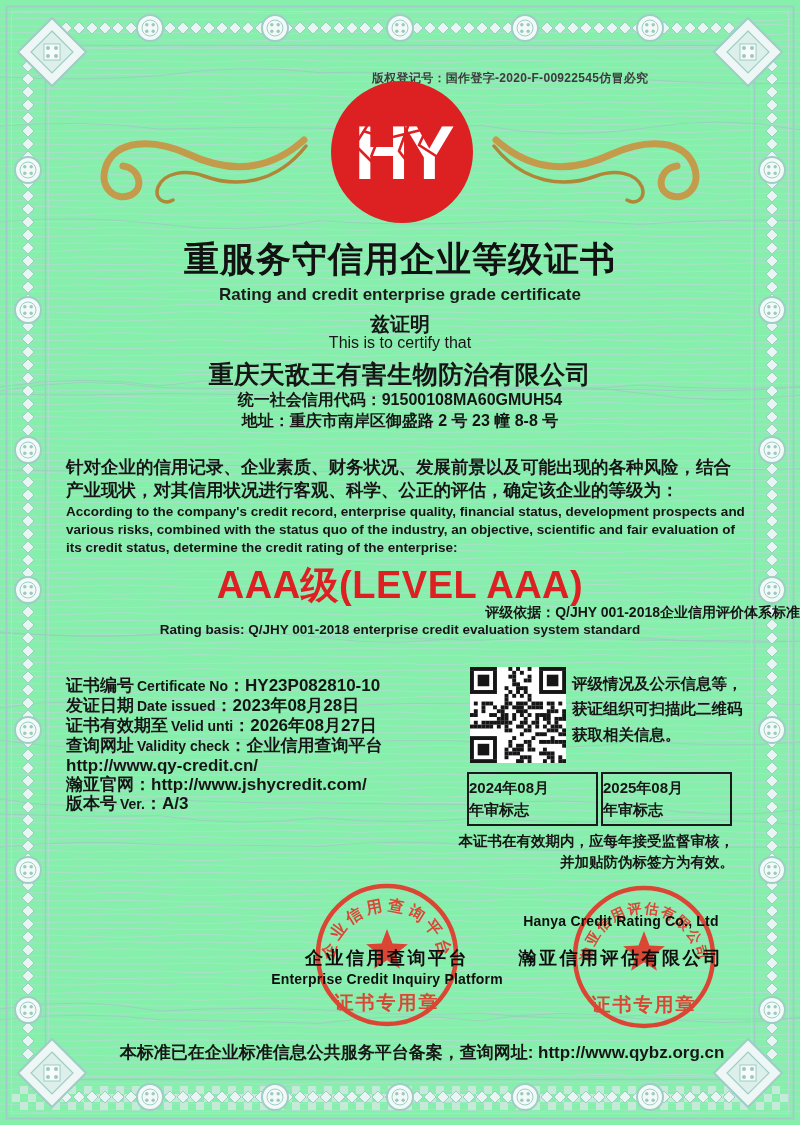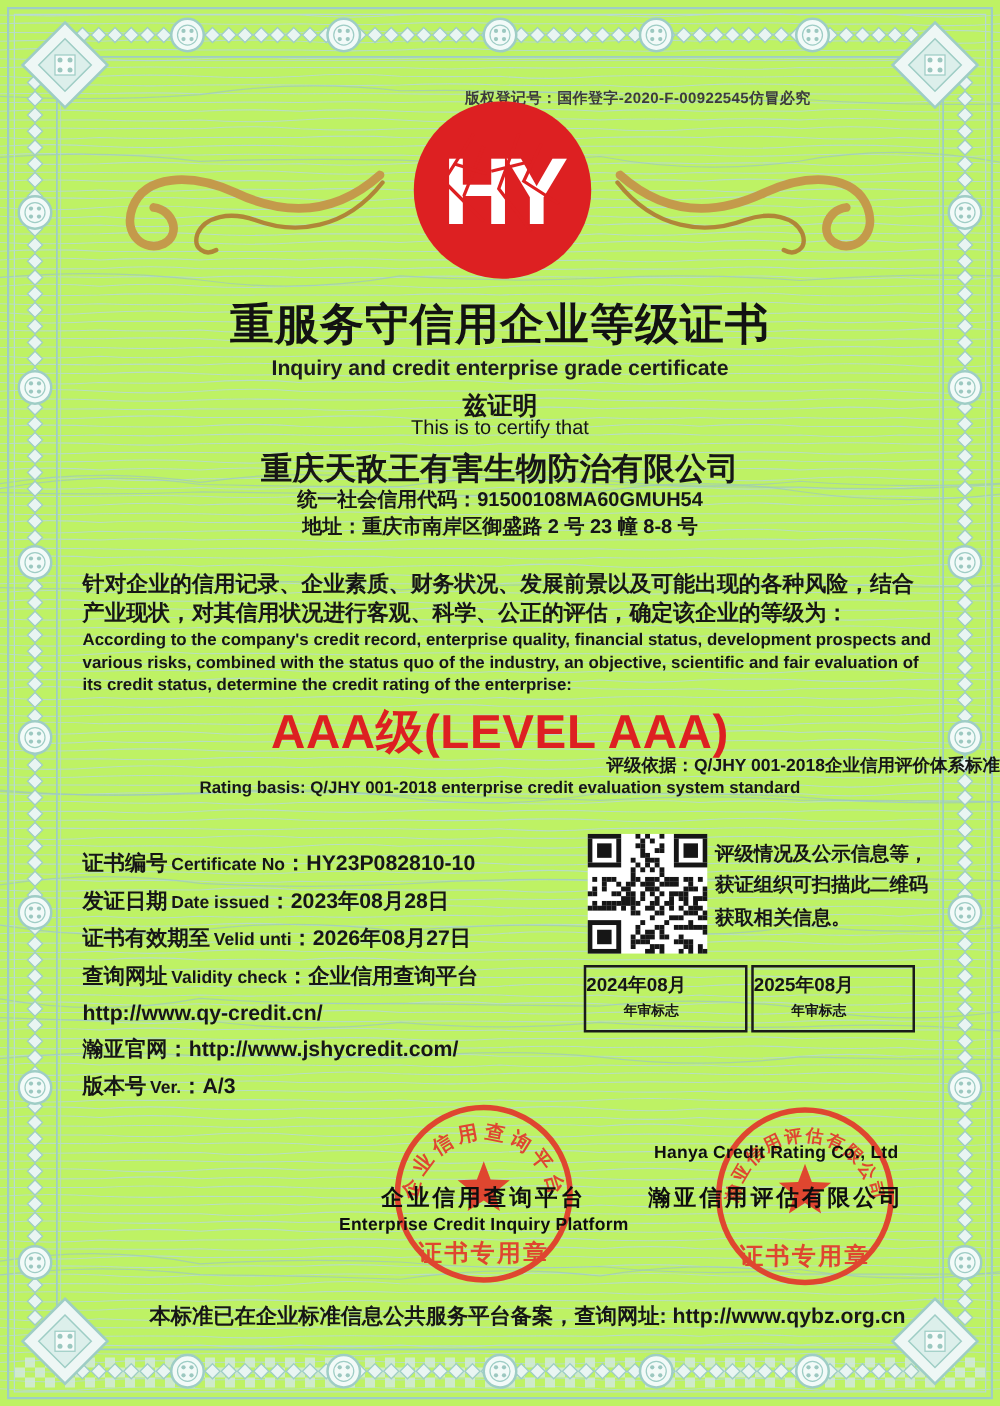--- a/index.html
+++ b/index.html
@@ -1,16 +1,16 @@
 <!DOCTYPE html>
 <html><head>
 <meta charset="utf-8">
 <style>
   html,body{margin:0;padding:0;background:#888;}
-  .page{position:relative;width:800px;height:1125px;margin:0 auto;background:#bef264;overflow:hidden;
+  .page{position:relative;width:800px;height:1125px;margin:0 auto;background:#86efac;overflow:hidden;
         font-family:"Liberation Sans","DejaVu Sans",sans-serif;color:var(--ink,#161616);}
   .page svg{display:block}
   #bg,#frame{position:absolute;left:0;top:0;width:800px;height:1125px;z-index:0;}
   #frame{z-index:1;}
   .abs{position:absolute;z-index:3;}
   .ctr{left:0;right:0;text-align:center;}
 
   .copyright{left:372px;top:70px;font-size:12px;font-weight:600;color:#3c3c3c;letter-spacing:.3px;z-index:4;}
 
   .logo{left:329px;top:79px;width:146px;height:146px;z-index:4;}
@@ -31,32 +31,32 @@
   .code-line{top:390px;font-size:16px;font-weight:700;}
   .addr-line{top:411px;font-size:16px;font-weight:700;}
 
   .eval-cn{left:66px;top:456px;width:678px;font-size:17.5px;font-weight:700;line-height:22.5px;}
   .eval-en{left:66px;top:503px;width:680px;font-size:13.5px;font-weight:600;line-height:18px;}
 
   .rating{top:560px;font-size:38px;font-weight:900;color:var(--red);letter-spacing:.5px;}
   .basis-cn{top:604px;font-size:14px;font-weight:700;text-align:right;}
   .basis-en{top:622px;font-size:13.5px;font-weight:600;}
 
-  .details{left:66px;top:676px;font-size:17px;line-height:29px;z-index:3;}
+  .details{left:66px;top:676px;font-size:17px;line-height:19px;z-index:3;}
   .dcn{font-weight:700;}
   .den{font-size:14px;font-weight:600;margin-left:3px;}
   .dval{font-weight:600;}
 
   #qr{left:470px;top:667px;width:96px;height:96px;z-index:3;}
   .qr-note{left:572px;top:671px;width:182px;font-size:15.5px;font-weight:600;line-height:25.3px;}
 
   .annual-box{top:772px;width:127px;height:50px;border:2.5px solid #1a1a1a;z-index:3;position:absolute;}
   .box1{left:467px;} .box2{left:601px;}
   .annual-month{margin-top:5px;font-size:15px;font-weight:700;}
-  .annual-label{font-size:11px;font-weight:700;margin-top:3px;padding-left:30px;}
+  .annual-label{font-size:15px;font-weight:700;margin-top:3px;}
 
   .supervision{left:440px;top:831px;width:294px;text-align:right;font-size:14.5px;font-weight:700;line-height:21px;z-index:3;}
 
   .stamp{position:absolute;width:176px;height:176px;opacity:.93;z-index:4;}
   .stamp-left{left:299px;top:867px;}
   .stamp-right{left:556px;top:869px;}
   .ring{fill:none;stroke:var(--seal);stroke-width:4.5;}
   .ringtext{font-size:16px;font-weight:700;fill:var(--seal);letter-spacing:4px;}
   .stamp-right .ringtext{font-size:14px;letter-spacing:2px;}
   .star{fill:var(--seal);}
@@ -852,21 +852,21 @@
       <polyline points="50,28 26,66 58,98"></polyline>
       <polyline points="58,38 42,78"></polyline>
       <polyline points="86,28 70,72 96,106"></polyline>
       <polyline points="104,36 90,66 118,84"></polyline>
       <polyline points="64,58 96,50"></polyline>
       <polyline points="34,52 60,60"></polyline>
     </g>
   </svg>
 
   <div class="abs ctr title">重服务守信用企业等级证书</div>
-  <div class="abs ctr subtitle">Inquiry and credit enterprise grade certificate</div>
+  <div class="abs ctr subtitle">Rating and credit enterprise grade certificate</div>
   <div class="abs ctr certify-cn">兹证明</div>
   <div class="abs ctr certify-en">This is to certify that</div>
 
   <div class="abs ctr company">重庆天敌王有害生物防治有限公司</div>
   <div class="abs ctr code-line">统一社会信用代码：91500108MA60GMUH54</div>
   <div class="abs ctr addr-line">地址：重庆市南岸区御盛路 2 号 23 幢 8-8 号</div>
 
   <div class="abs eval-cn">针对企业的信用记录、企业素质、财务状况、发展前景以及可能出现的各种风险，结合产业现状，对其信用状况进行客观、科学、公正的评估，确定该企业的等级为：</div>
   <div class="abs eval-en">According to the company's credit record, enterprise quality, financial status, development prospects and various risks, combined with the status quo of the industry, an objective, scientific and fair evaluation of its credit status, determine the credit rating of the enterprise:</div>
 
@@ -1091,20 +1091,24 @@
 
   <div class="annual-box box1">
     <div class="annual-month">2024年08月</div>
     <div class="annual-label">年审标志</div>
   </div>
   <div class="annual-box box2">
     <div class="annual-month">2025年08月</div>
     <div class="annual-label">年审标志</div>
   </div>
 
+  <div class="abs supervision">
+    <div>本证书在有效期内，应每年接受监督审核，</div>
+    <div>并加贴防伪标签方为有效。</div>
+  </div>
 
   <svg class="stamp stamp-left" viewBox="0 0 176 176">
     <circle class="ring" cx="88" cy="88" r="69"></circle>
     <path id="arcL" d="M 34,98 A 54 54 0 0 1 142,98" fill="none"></path>
     <text class="ringtext"><textPath href="#arcL" startOffset="50%" text-anchor="middle">企业信用查询平台</textPath></text>
     <polygon class="star" points="88,62 93.5,76.5 108.9,77.2 96.8,86.9 100.9,101.8 88,93.3 75.1,101.8 79.2,86.9 67.1,77.2 82.5,76.5"></polygon>
     <text class="sealtext" x="88" y="142" text-anchor="middle">证书专用章</text>
   </svg>
 
   <svg class="stamp stamp-right" viewBox="0 0 176 176">

